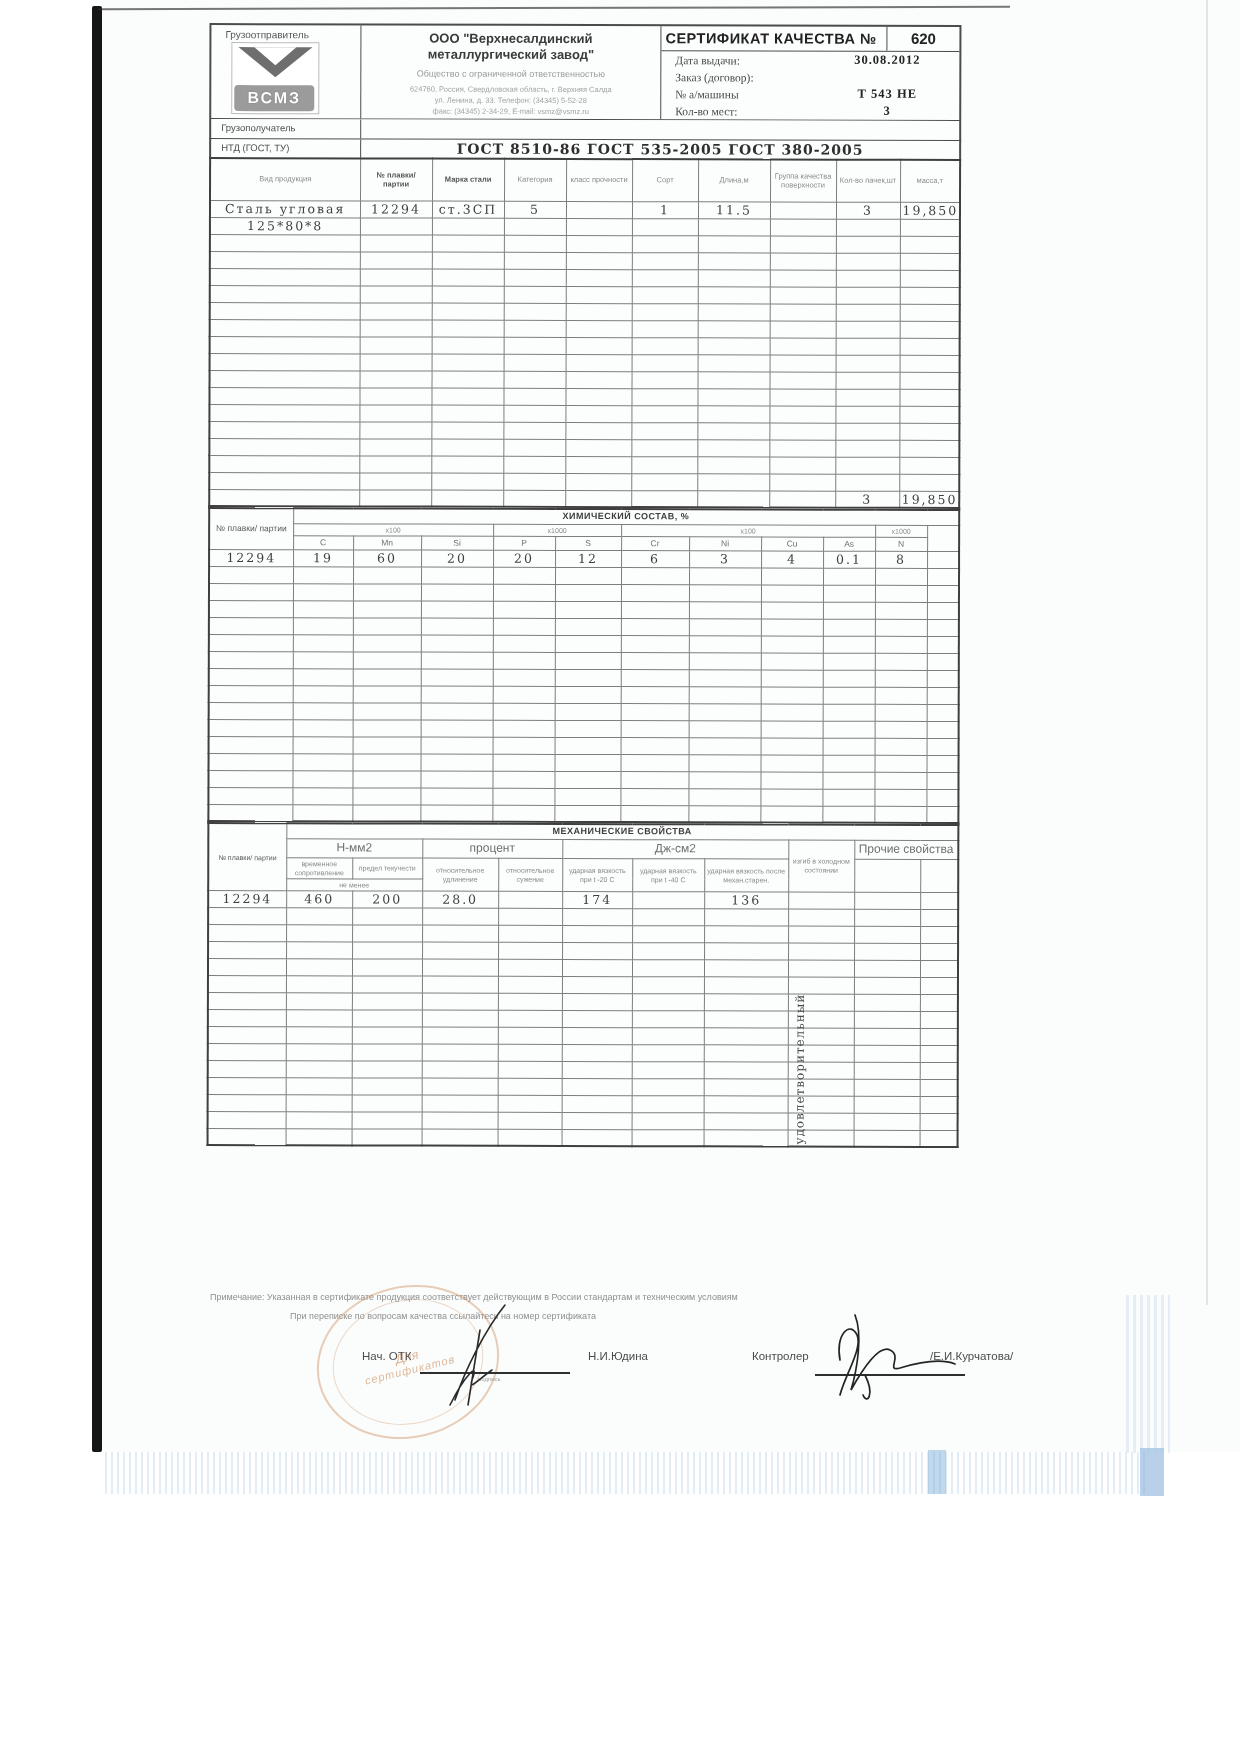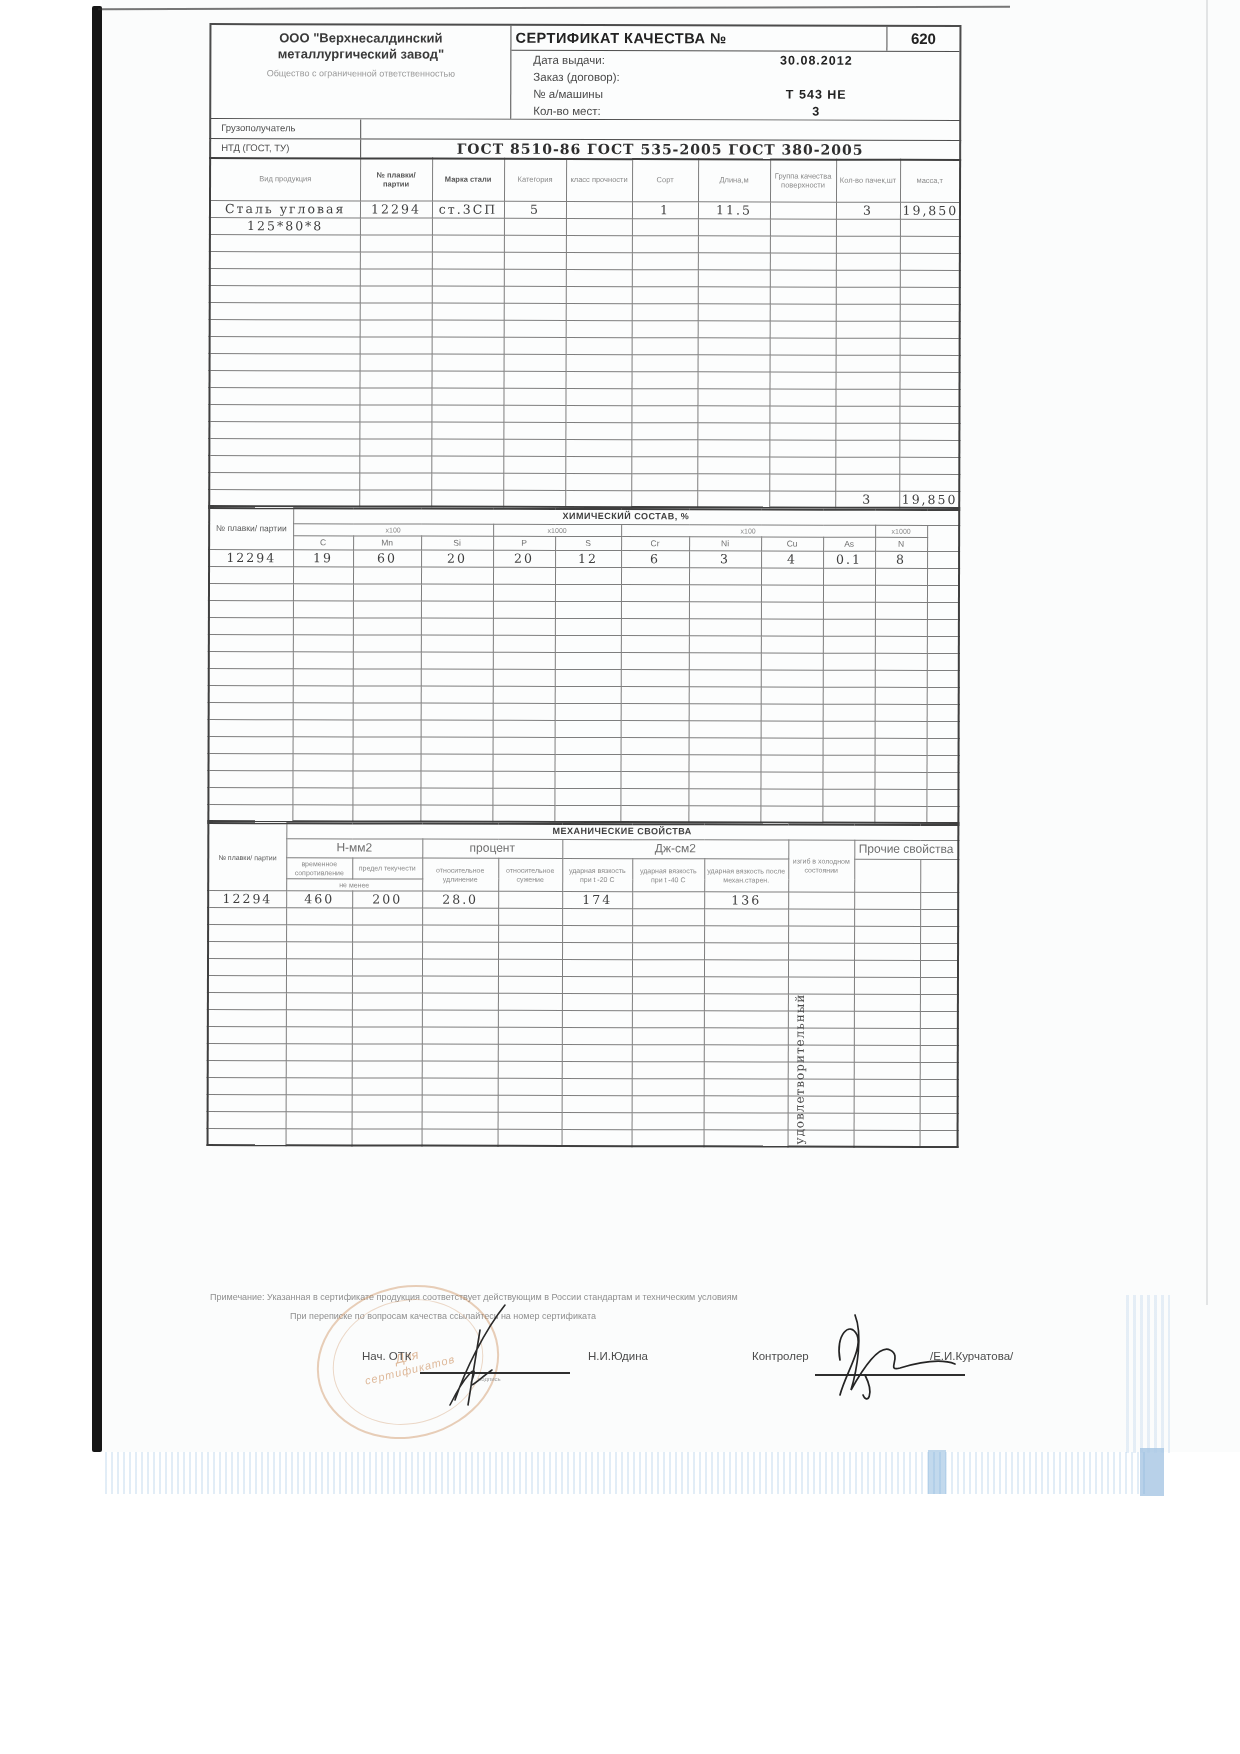--- a/index.html
+++ b/index.html
@@ -23,21 +23,21 @@
               color:#fff;font-weight:bold;font-size:16px;letter-spacing:2px;text-align:center;line-height:26px;
               text-shadow:0 0 1px #555;}
   .hdr-mid{width:300px;border-right:1px solid #4c4c4c;box-sizing:border-box;text-align:center;padding-top:5px;}
   .co-name{font-size:13px;font-weight:bold;color:#3a3a3a;line-height:1.25;}
   .co-sub{font-size:9px;color:#9a9a9a;margin-top:5px;}
   .co-addr{font-size:7.5px;color:#a2a2a2;margin-top:5px;line-height:1.5;}
   .hdr-right{flex:1;display:flex;flex-direction:column;}
   .cert-row{display:flex;border-bottom:1px solid #4c4c4c;height:24px;}
   .cert-title{flex:1;font-size:14.5px;font-weight:bold;color:#222;letter-spacing:.5px;line-height:24px;padding-left:4px;}
   .cert-num{width:72px;border-left:1px solid #4c4c4c;text-align:center;font-size:15px;font-weight:bold;line-height:24px;color:#222;}
-  .fld{display:flex;height:17px;padding-left:22px;align-items:center;}
+  .fld{display:flex;height:17px;padding-left:14px;align-items:center;font-family:Liberation Serif, serif;}
   .fld .f-lbl{width:140px;font-size:11.5px;color:#4a4a4a;}
   .fld .f-val{flex:1;text-align:center;font-size:12.5px;font-weight:bold;color:#222;letter-spacing:1px;}
 
   
   .line-row{display:flex;border:2px solid #4c4c4c;border-top:none;border-bottom:none;height:19px;box-sizing:border-box;background:#fcfdfd;}
   .line-row + .line-row{border-top:1px solid #4c4c4c;}
   .line-row .cell-l{width:150px;border-right:1px solid #4c4c4c;font-size:9.5px;color:#4f4f4f;padding:3px 0 0 10px;box-sizing:border-box;}
   .line-row .cell-v{flex:1;text-align:center;font-family:"DejaVu Serif",serif;font-weight:bold;font-size:14px;color:#2e2e2e;letter-spacing:1px;line-height:18px;}
 
   
@@ -91,26 +91,39 @@
 
 <div id="page">
   <div class="paper"></div>
   <div class="edge-bar"></div>
   <div class="edge-top"></div>
   <div class="edge-right"></div>
 
   <div class="doc">
 
     <div class="hdr">
+      <div class="hdr-left">
+        <div class="lbl">Грузоотправитель</div>
+        <div class="logo">
+          <div class="vshape"></div>
+          <div class="vcut"></div>
+          <div class="band">ВСМЗ</div>
+        </div>
+      </div>
       <div class="hdr-mid">
         <div class="co-name">
           <span>ООО "Верхнесалдинский</span><br>
           <span>металлургический завод"</span>
         </div>
         <div class="co-sub">Общество с ограниченной ответственностью</div>
+        <div class="co-addr">
+          <span>624760, Россия, Свердловская область, г. Верхняя Салда</span><br>
+          <span>ул. Ленина, д. 33. Телефон: (34345) 5-52-28</span><br>
+          <span>факс: (34345) 2-34-29, E-mail: vsmz@vsmz.ru</span>
+        </div>
       </div>
       <div class="hdr-right">
         <div class="cert-row">
           <div class="cert-title">СЕРТИФИКАТ КАЧЕСТВА №</div>
           <div class="cert-num">620</div>
         </div>
         <div class="fld">
           <div class="f-lbl">Дата выдачи:</div>
           <div class="f-val">30.08.2012</div>
         </div>

